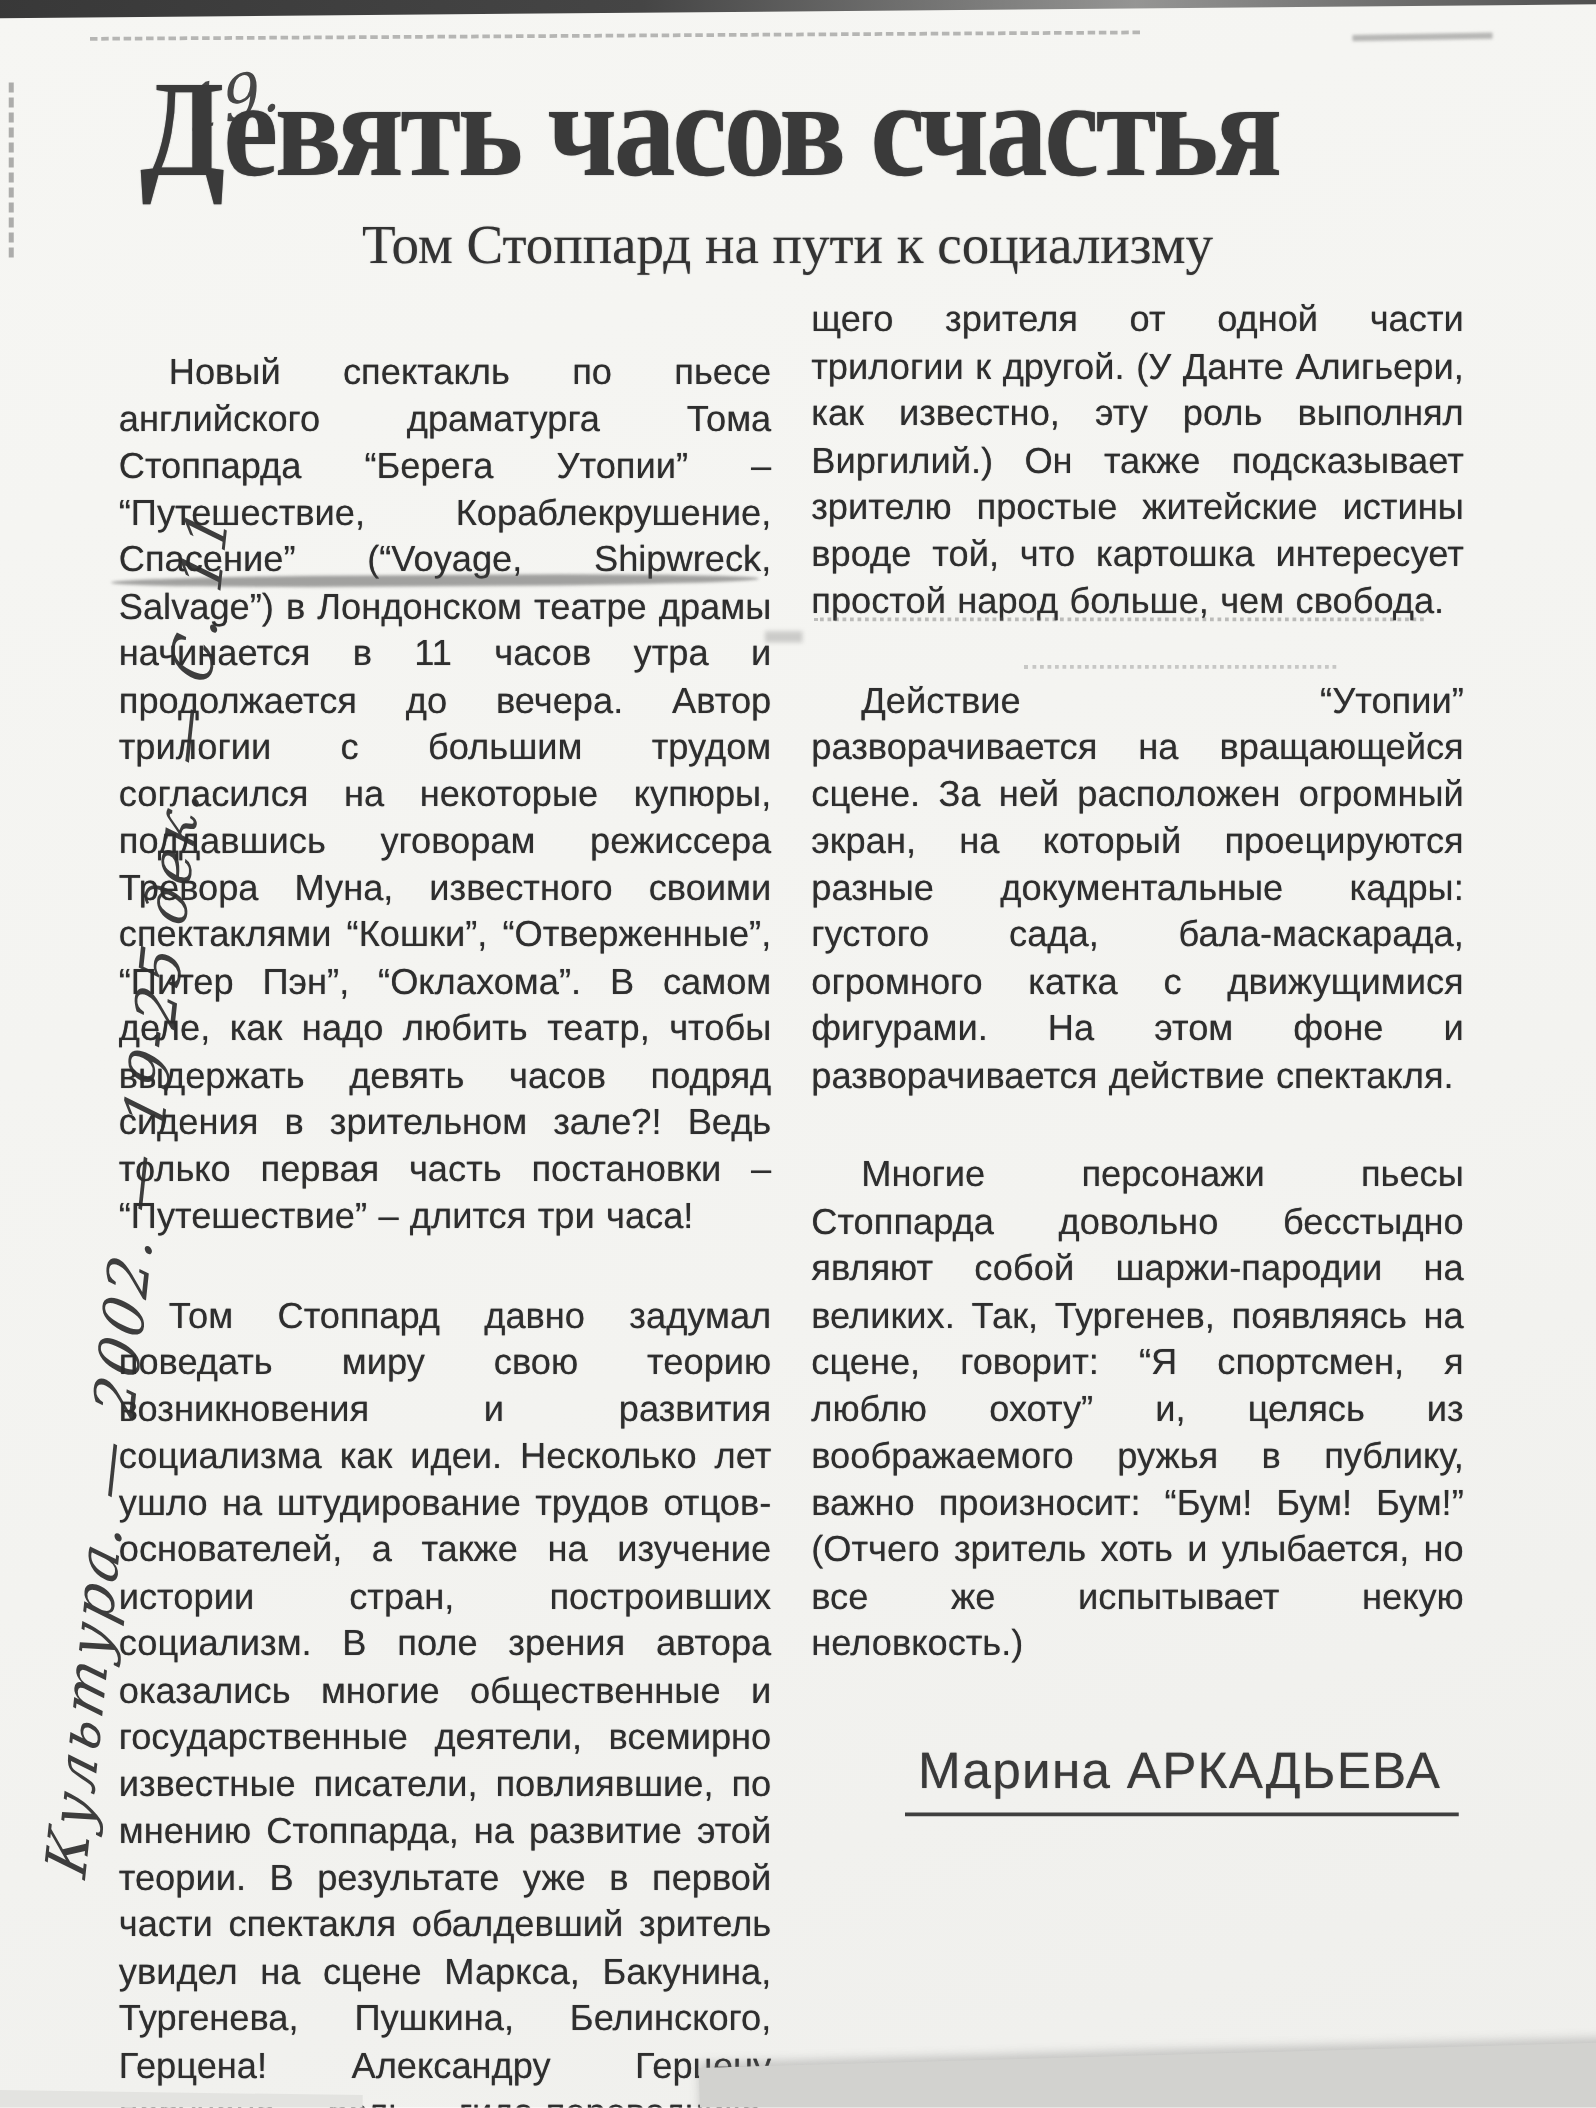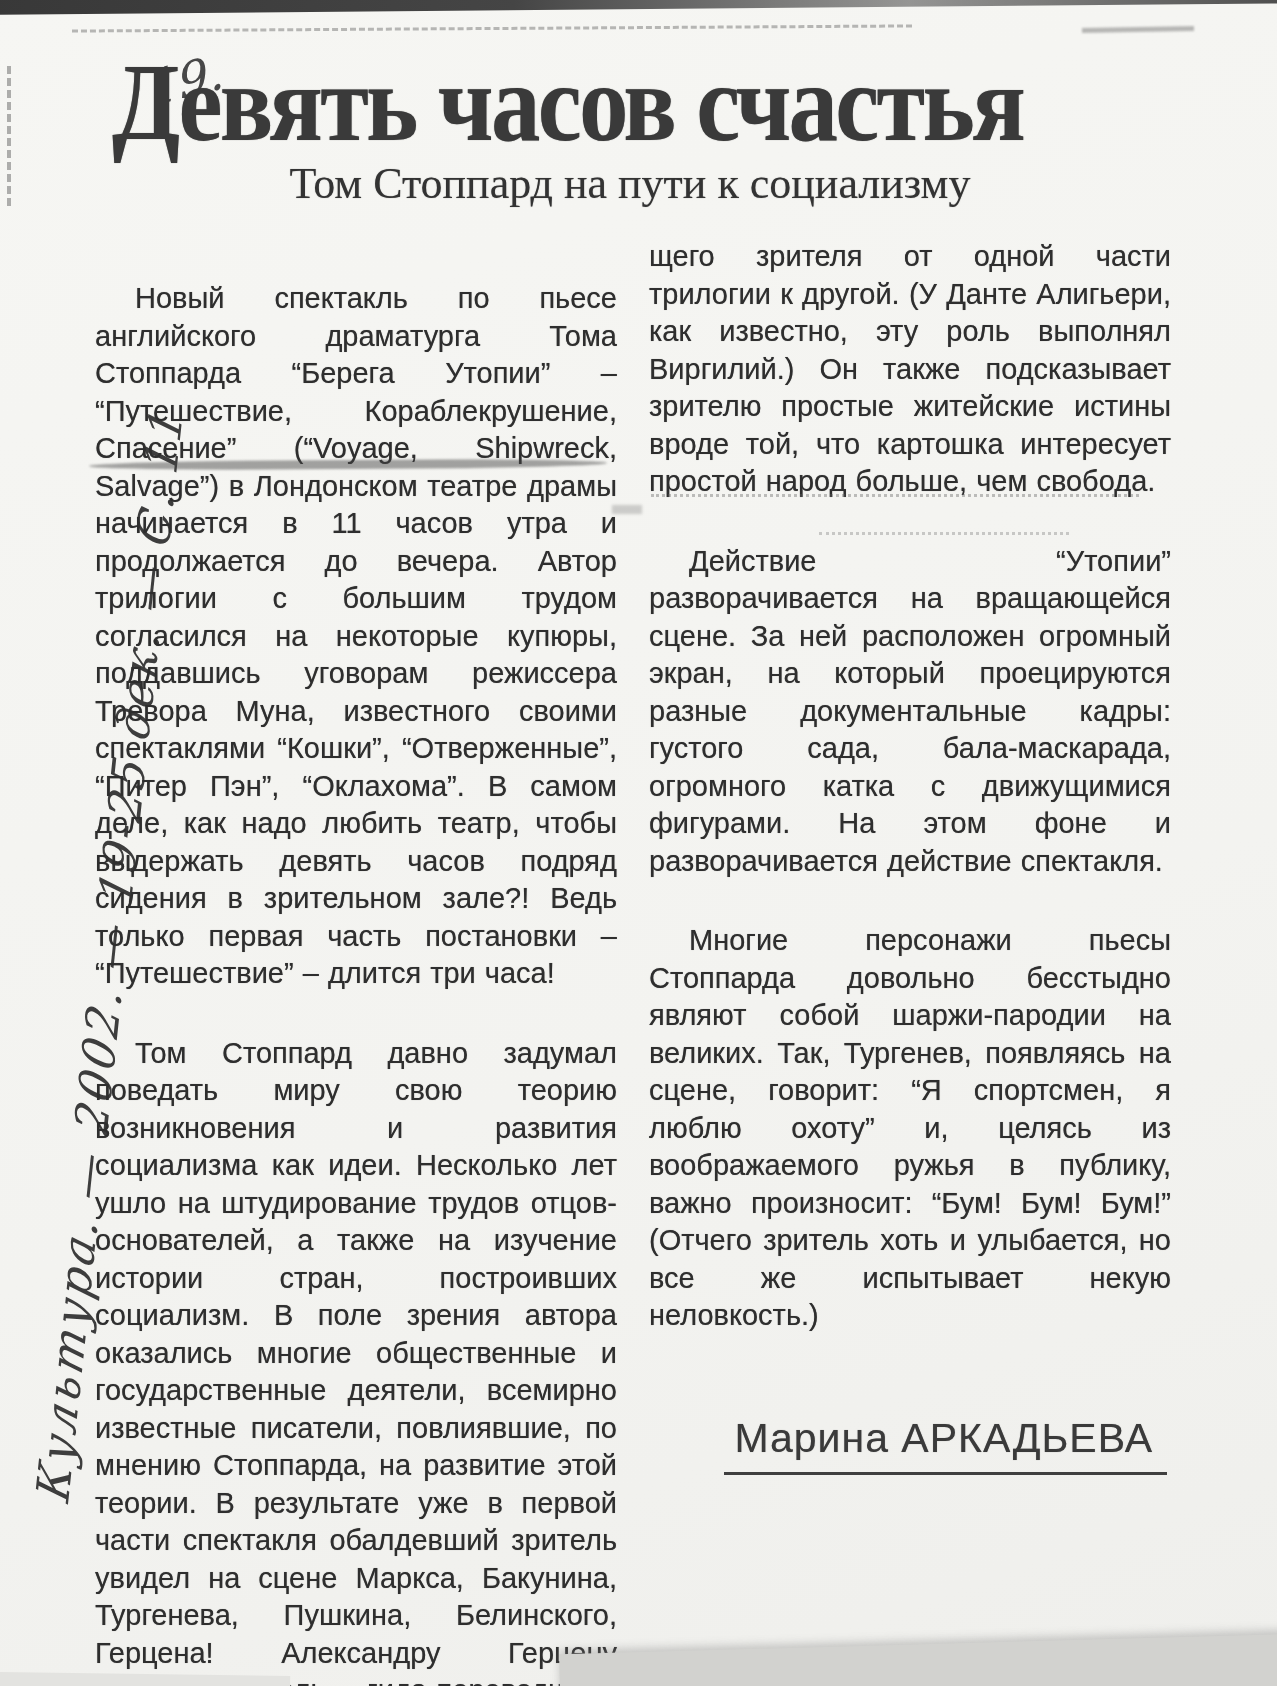--- a/index.html
+++ b/index.html
@@ -64,21 +64,21 @@
     font-family:"Liberation Serif",serif;font-weight:700;
     font-size:110px;line-height:1;white-space:nowrap;
     color:#3a3a3a;letter-spacing:-3px;
     transform:scaleX(.9);transform-origin:left;
     margin:0 0 0 112px;
     text-shadow:0 0 1px rgba(50,50,50,.6);
   }
   .subtitle{
     font-family:"Liberation Serif",serif;font-weight:400;
     font-size:44px;color:#333;
-    text-align:center;margin:0 40px 0 120px;white-space:nowrap;
+    text-align:center;margin:12px 40px 0 120px;white-space:nowrap;
     text-shadow:0 0 1px rgba(50,50,50,.5);
   }
   
   .columns{
     position:absolute;top:238px;left:95px;width:1076px;
     display:flex;gap:32px;
   }
   .col{width:522px;position:relative;}
   .col p{
     margin:0;text-align:justify;text-justify:inter-word;
@@ -94,21 +94,21 @@
   }
   .dotted-underline-a{
     position:absolute;top:256px;left:2px;width:488px;height:0;
     border-top:3px dotted rgba(95,95,95,.38);
   }
   .dotted-underline-b{
     position:absolute;top:294px;left:170px;width:250px;height:0;
     border-top:3px dotted rgba(95,95,95,.30);
   }
   
-  .byline-wrap{margin-top:80px;text-align:right;padding-right:4px;}
+  .byline-wrap{margin-top:58px;text-align:right;padding-right:4px;}
   .byline{
     display:inline-block;
     font-family:"Liberation Sans",sans-serif;font-weight:400;
     font-size:41px;letter-spacing:1px;color:#3a3a3a;
     border-bottom:3px solid #3f3f3f;padding:0 14px 10px 10px;
     text-shadow:0 0 .8px rgba(50,50,50,.6);
   }
 </style>
 </head>
 <body>

